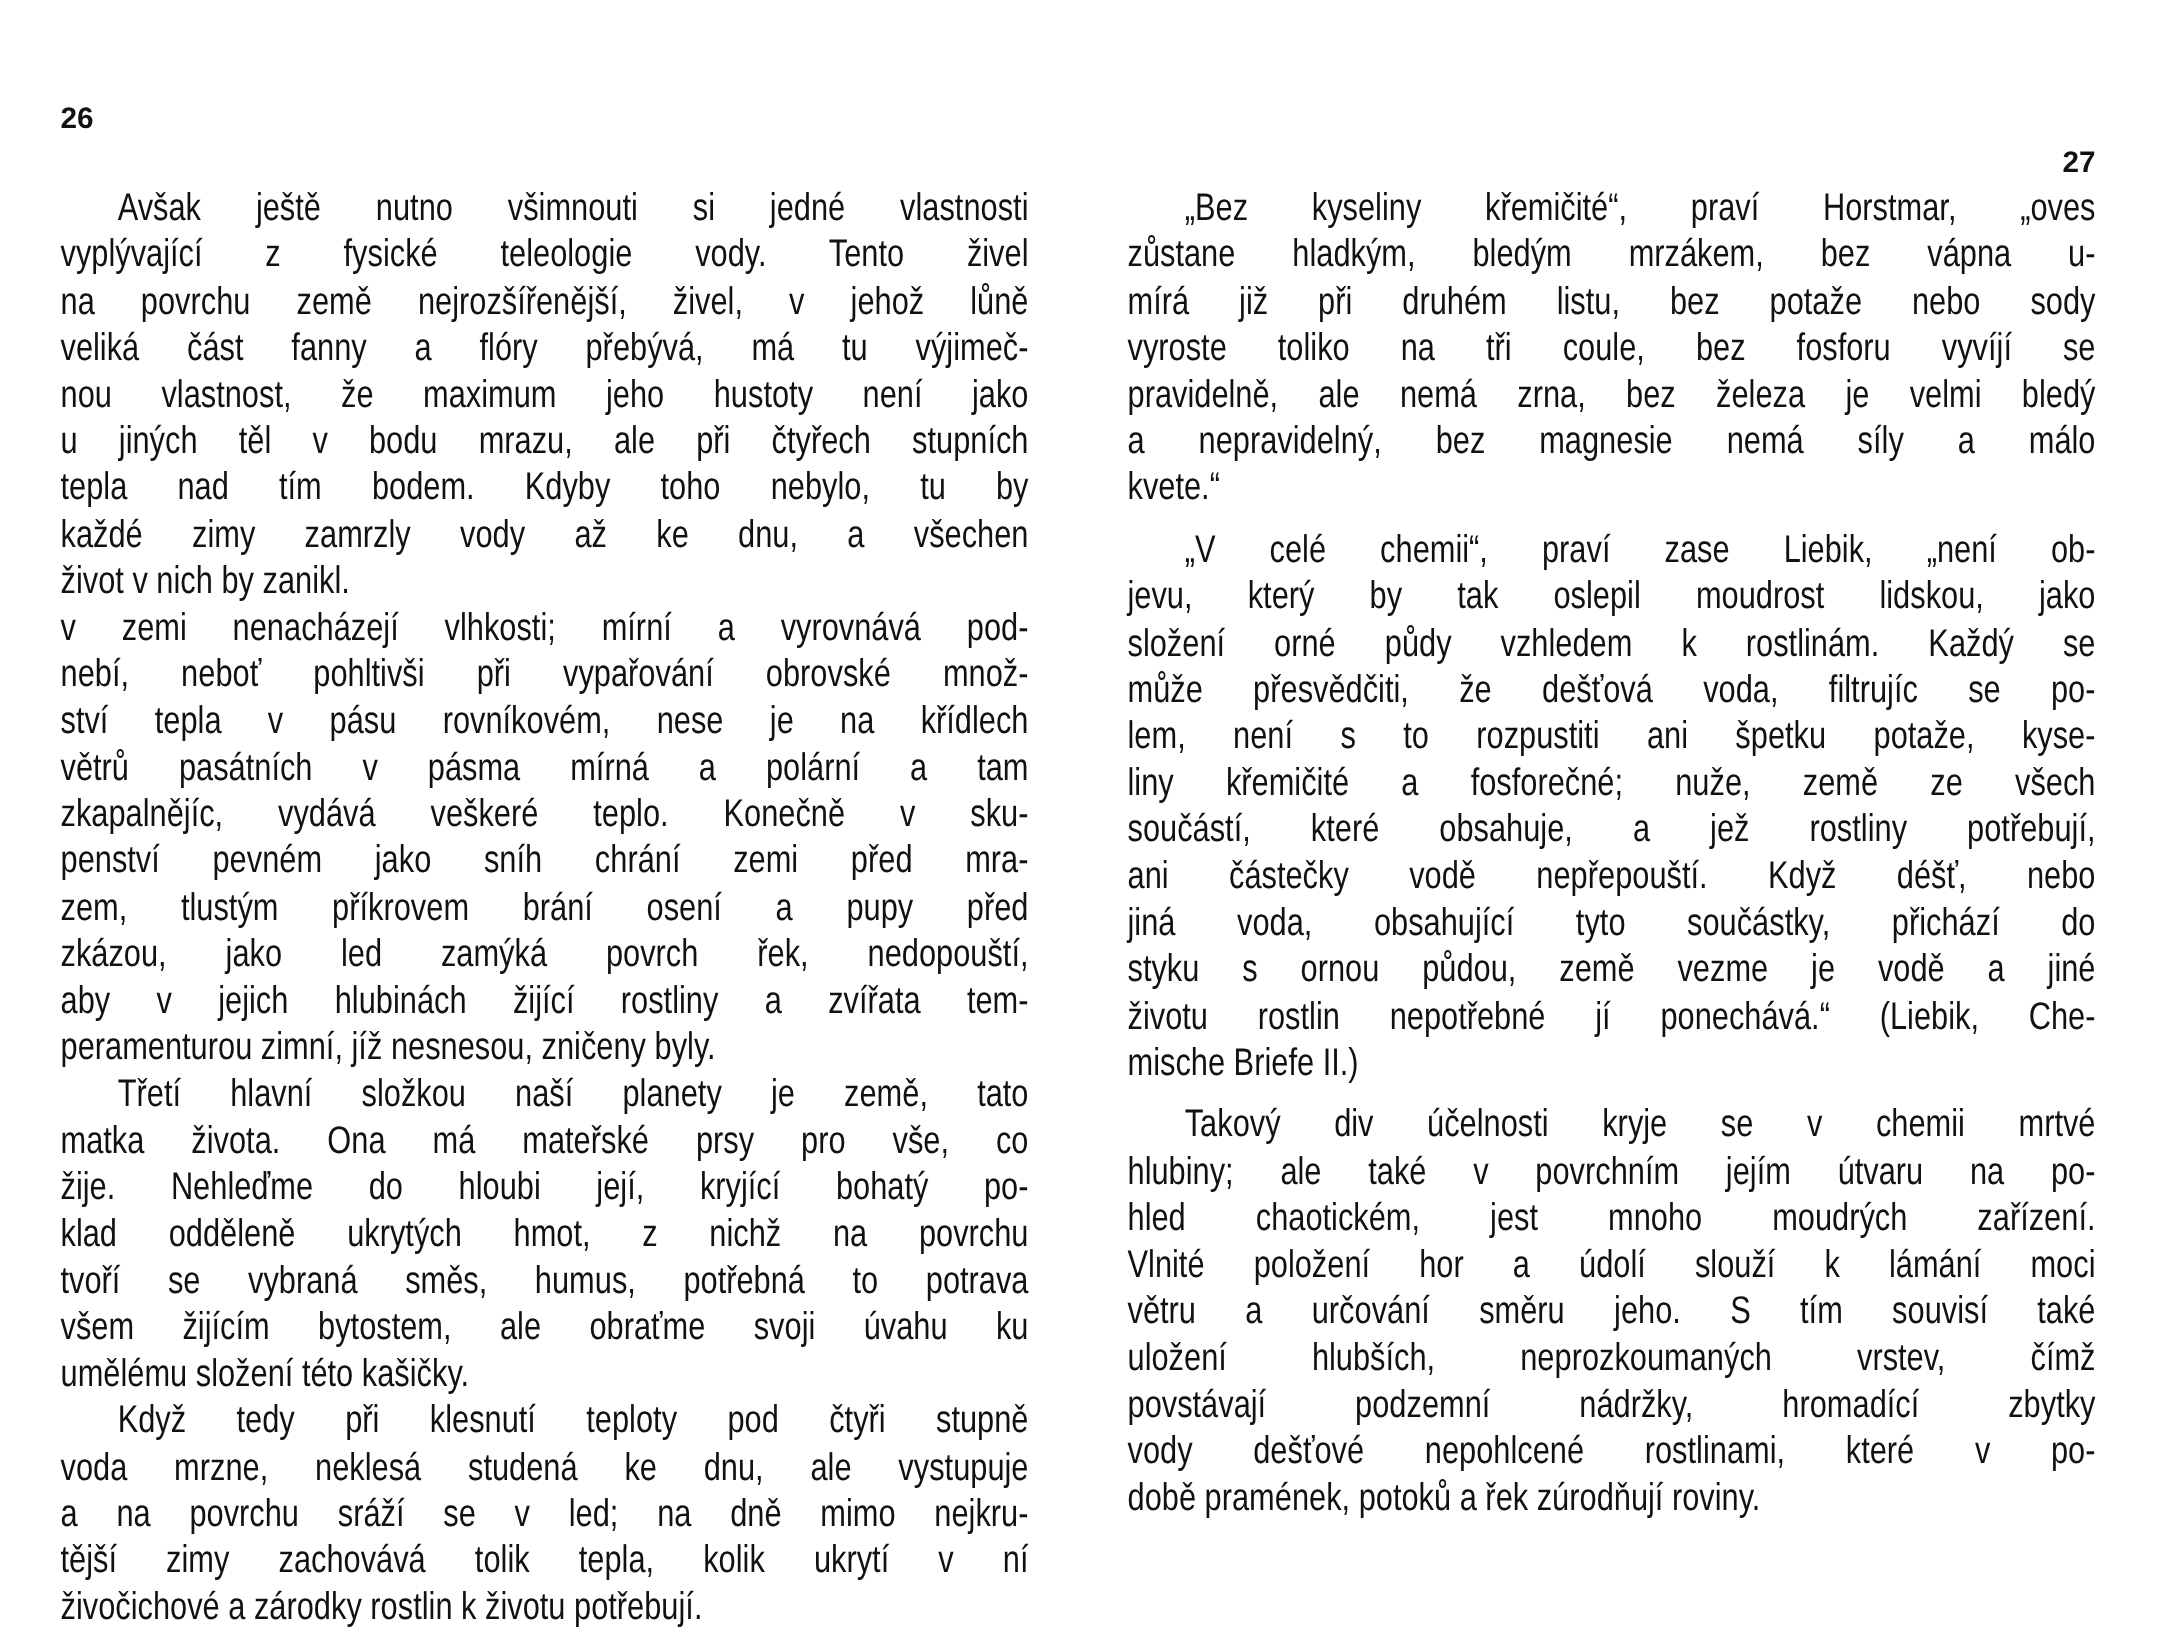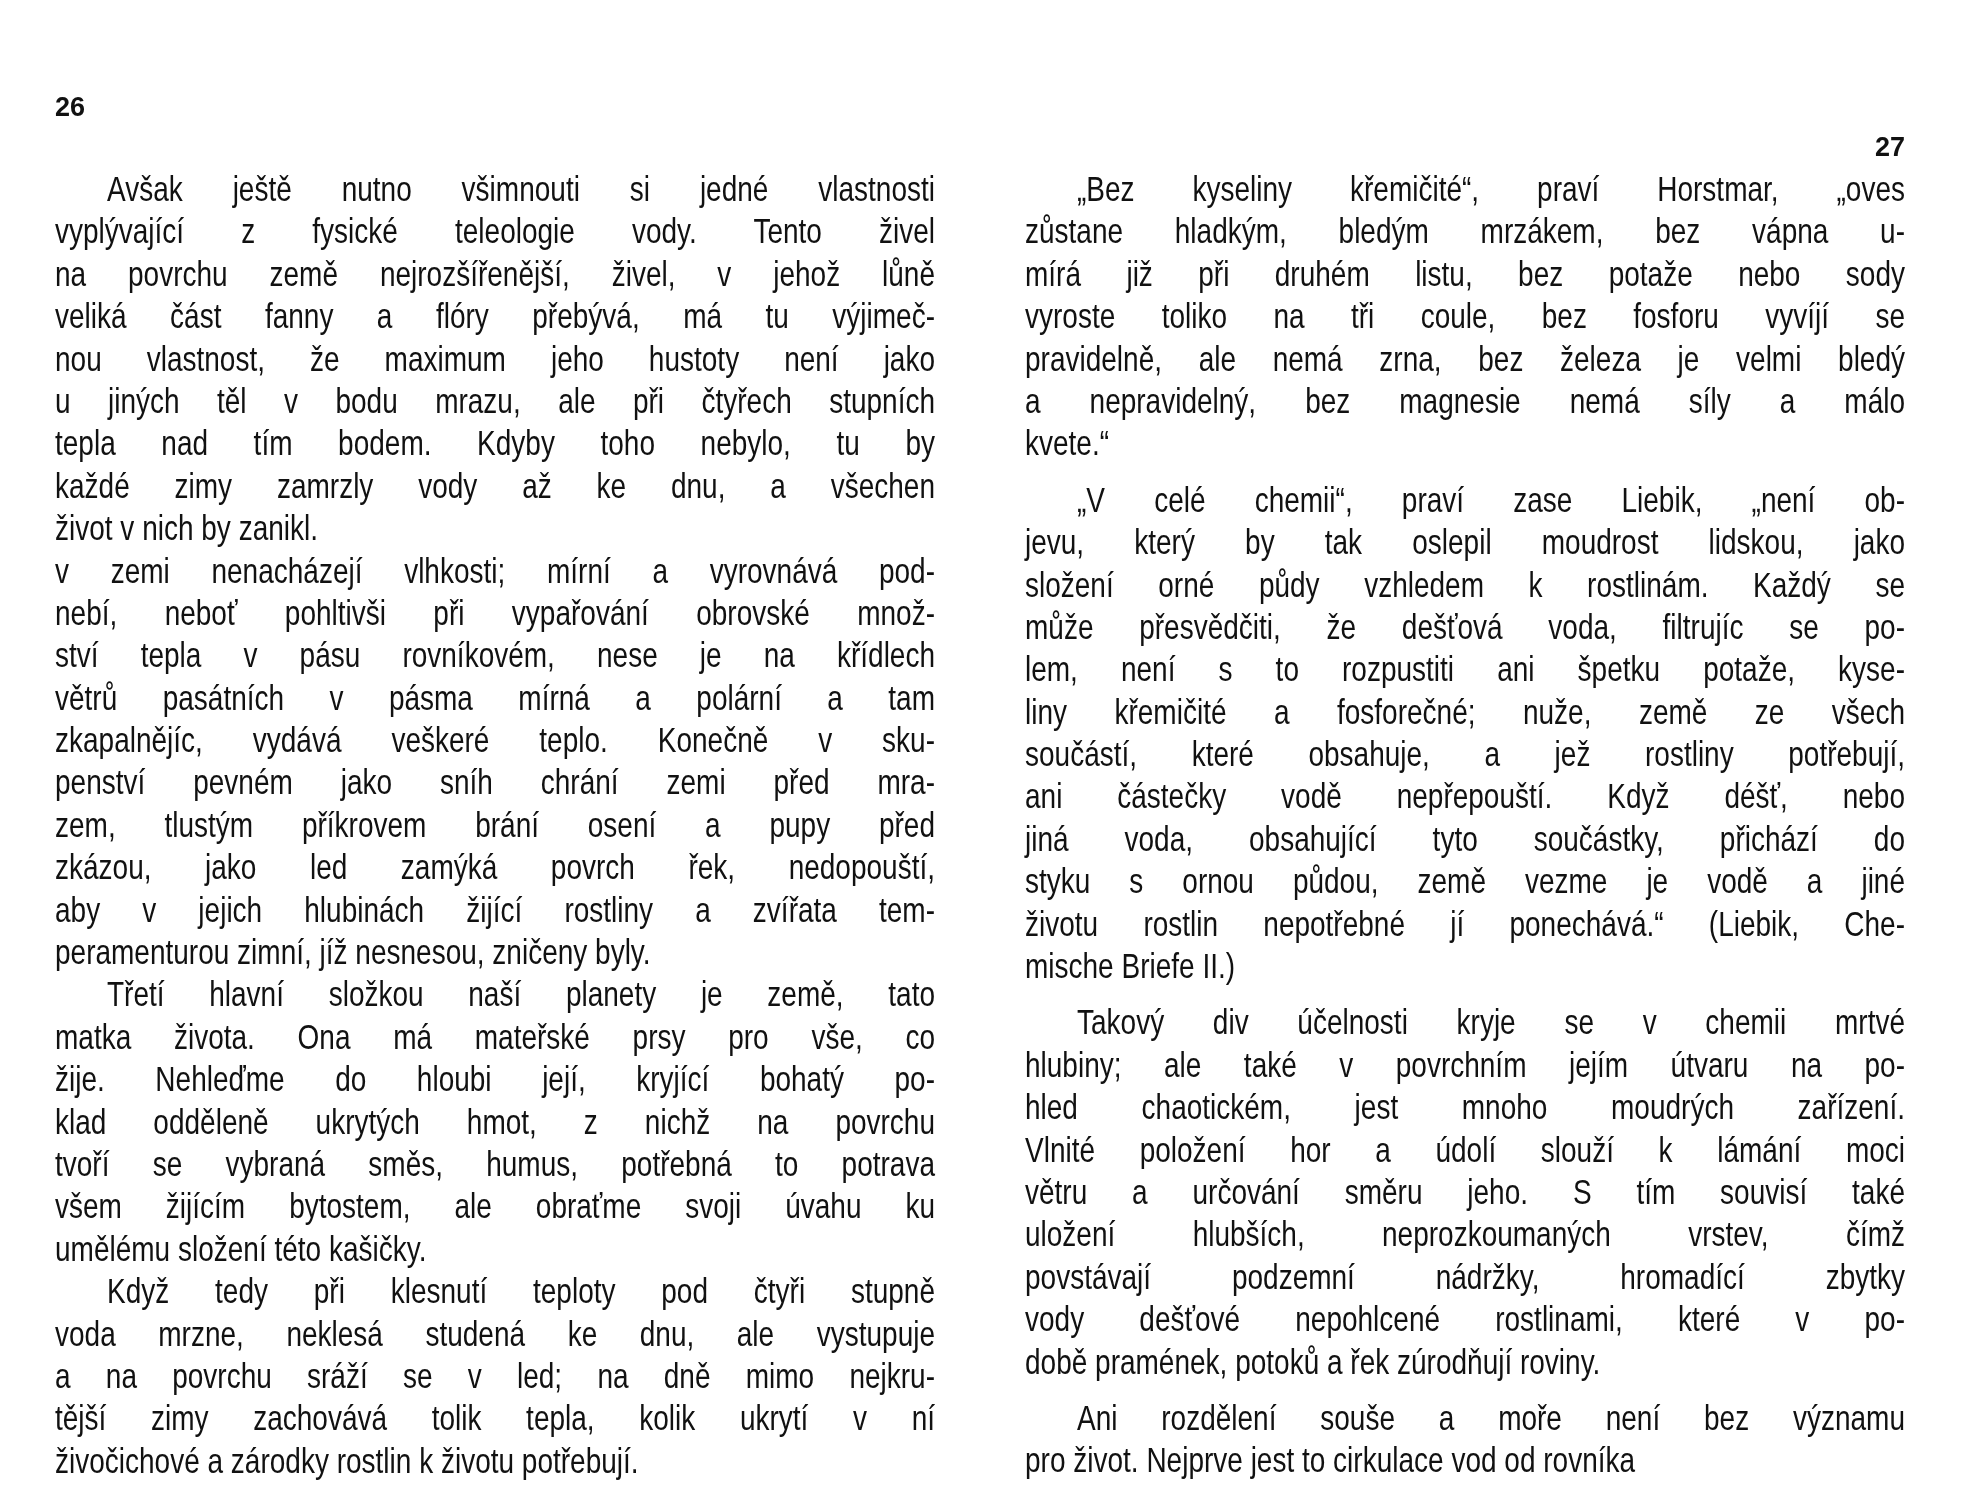--- a/index.html
+++ b/index.html
@@ -99,18 +99,14 @@
         <span class="line">hlubiny; ale také v povrchním jejím útvaru na po-</span>
         <span class="line">hled chaotickém, jest mnoho moudrých zařízení.</span>
         <span class="line">Vlnité položení hor a údolí slouží k lámání moci</span>
         <span class="line">větru a určování směru jeho. S tím souvisí také</span>
         <span class="line">uložení hlubších, neprozkoumaných vrstev, čímž</span>
         <span class="line">povstávají podzemní nádržky, hromadící zbytky</span>
         <span class="line">vody dešťové nepohlcené rostlinami, které v po-</span>
         <span class="line last">době pramének, potoků a řek zúrodňují roviny.</span>
       </div>
       <div class="gap"></div>
-      <div>
-        <span class="line indent">Ani rozdělení souše a moře není bez významu</span>
-        <span class="line last">pro život. Nejprve jest to cirkulace vod od rovníka</span>
-      </div>
     </div>
 </div>
 
 </body></html>

